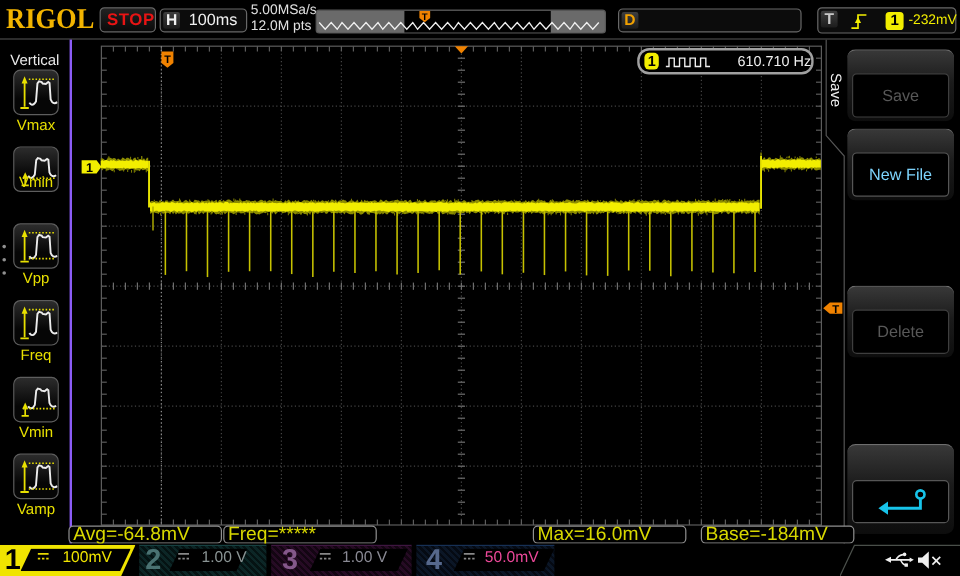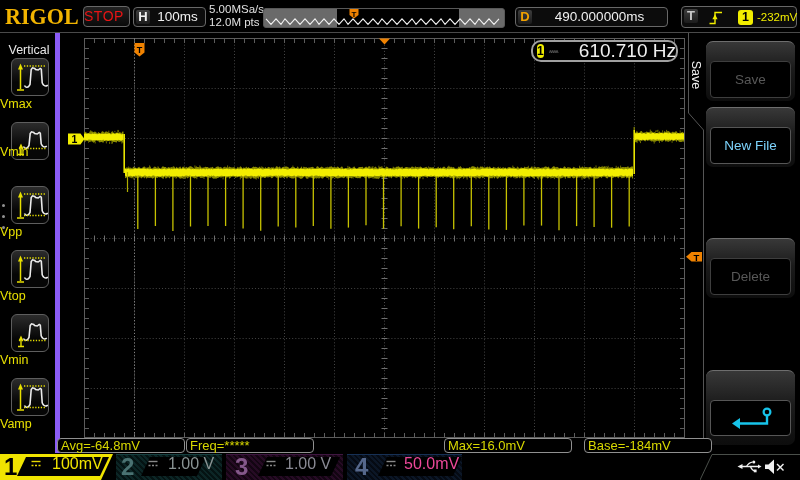--- a/index.html
+++ b/index.html
@@ -1,53 +1,53 @@
 <!DOCTYPE html>
 <html><head><meta charset="utf-8"><style>
 *{margin:0;padding:0;box-sizing:border-box}
 html,body{width:800px;height:480px;background:#000;overflow:hidden;font-family:"Liberation Sans",sans-serif}
 #scr{position:absolute;left:0;top:0;width:800px;height:480px;background:#000}
 
 #topbar{position:absolute;left:0;top:0;width:800px;height:33px;background:#000;border-bottom:1px solid #4a4a4a}
 #logo{position:absolute;left:5px;top:3px;font-family:"Liberation Serif",serif;font-weight:bold;font-size:24px;color:#f2b400;letter-spacing:0;transform:scaleX(0.92);transform-origin:0 0}
 .tbox{position:absolute;background:#0c0c0c;border:1px solid #686868;border-radius:4px}
-#stopb{left:83px;top:6px;width:47px;height:21px;text-align:left;font-weight:normal;font-size:14px;color:#e81414;line-height:19px;letter-spacing:.5px;background:linear-gradient(#222,#0a0a0a)}
+#stopb{left:83px;top:6px;width:47px;height:21px;text-align:right;font-weight:bold;font-size:14px;color:#e81414;line-height:19px;letter-spacing:.5px;background:linear-gradient(#222,#0a0a0a)}
 #hbox{left:133px;top:7px;width:73px;height:20px}
 .chip{position:absolute;left:2px;top:2px;width:14px;height:14px;background:linear-gradient(#3e3e3e,#1c1c1c);border-radius:2px;color:#f0f0f0;font-weight:bold;font-size:13px;text-align:center;line-height:14px}
 #hbox .t, #dbox .t{position:absolute;left:16px;right:0;top:0;bottom:0;text-align:center;color:#f0f0f0;font-size:13.5px;line-height:18px}
 #rate{position:absolute;left:209px;top:3px;color:#e0e0e0;font-size:11.5px;line-height:13px}
 #strip{left:263px;top:8px;width:242px;height:20px;background:#6a6a6a;border:1px solid #585858;border-radius:3px;overflow:hidden}
 #stripwin{position:absolute;left:73px;top:0;width:122px;height:20px;background:#000}
 #dbox{left:515px;top:7px;width:153px;height:20px}
 #tbox{left:681px;top:6px;width:116px;height:22px}
 #tbox .chip{color:#c8c8c8}
 
-#lsb{position:absolute;left:0;top:33px;width:60px;height:420px;border-right:5px solid #8b5cf6}
+#lsb{position:absolute;left:0;top:33px;width:60px;height:420px;border-right:2px solid #8b5cf6}
 #vtitle{position:absolute;left:0;top:10px;width:58px;text-align:center;color:#e8e8e8;font-size:12.5px}
 .vicon{position:absolute;left:11px;width:38px;height:38px;background:linear-gradient(#2c2c2c,#060606 65%);border:1px solid #5e5e5e;border-radius:6px;overflow:hidden}
-.vlab{position:absolute;left:0;width:60px;color:#e8e000;font-size:12.5px}
+.vlab{position:absolute;left:0;width:60px;text-align:center;color:#e8e000;font-size:12.5px}
 .pdot{position:absolute;left:2px;width:3px;height:3px;border-radius:50%;background:#909090}
 
 #rsb{position:absolute;left:686px;top:33px;width:114px;height:447px}
 #savetxt{position:absolute;left:-4px;top:35px;color:#f0f0f0;font-size:12.5px;transform:rotate(90deg);white-space:nowrap}
 .rbtn{position:absolute;left:20px;width:89px;background:linear-gradient(#383838,#1b1b1b 45%,#0d0d0d);border-radius:7px;border-top:1px solid #6e6e6e}
 .rbtn-inner{position:absolute;left:4px;right:4px;bottom:3px;height:37px;background:#000;border-radius:4px;text-align:center;font-size:13.5px;line-height:36px;display:flex;align-items:center;justify-content:center}
 .btn-off{border:1px solid #3e3e3e;color:#585858}
 .btn-on{border:1px solid #565656;color:#7dd3fc}
 
 #freq{position:absolute;left:531px;top:40px;width:147px;height:22px;background:#000;border:2px solid #a0a0a0;border-radius:10px;display:flex;align-items:center}
 #freq .one{width:14px;height:14px;background:#f2ee00;border-radius:4px;margin-left:4px;color:#000;font-weight:bold;font-size:12px;text-align:center;line-height:14px}
-#freq .hz{color:#f0f0f0;font-size:19px;margin-left:20px;white-space:nowrap}
-
-.meas{position:absolute;top:438px;width:128px;height:15px;background:#000;border:1px solid #909090;border-radius:4px;color:#d8d800;font-size:13px;line-height:13px;padding-left:3px}
+#freq .hz{color:#f0f0f0;font-size:12px;margin-left:20px;white-space:nowrap}
+
+.meas{position:absolute;top:438px;width:128px;height:15px;background:#000;border:1px solid #909090;border-radius:4px;color:#d8d800;font-size:16px;line-height:13px;padding-left:3px}
 
 #chbar{position:absolute;left:0;top:453px;width:800px;height:27px;background:#000}
 .bigd{position:absolute;top:1px;font-size:24px;font-weight:bold;line-height:26px}
 .cpar{position:absolute;top:4px;height:19px;background:#000}
-.ctxt{position:absolute;top:4px;font-size:16px;line-height:14px}
+.ctxt{position:absolute;top:4px;font-size:13px;line-height:14px}
 .cico{position:absolute;top:7px}
 </style></head><body>
 <div id="scr">
 <svg style="position:absolute;left:0;top:0" width="800" height="480" viewBox="0 0 800 480">
 <g stroke="#444444" stroke-width="1" stroke-dasharray="1 2.1">
         <line x1="134.5" y1="38.5" x2="134.5" y2="437.5"></line>
         <line x1="184.5" y1="38.5" x2="184.5" y2="437.5"></line>
         <line x1="234.5" y1="38.5" x2="234.5" y2="437.5"></line>
         <line x1="284.5" y1="38.5" x2="284.5" y2="437.5"></line>
         <line x1="334.5" y1="38.5" x2="334.5" y2="437.5"></line>
@@ -552,21 +552,20 @@
    <svg style="position:absolute;left:-264px;top:-9px" width="520" height="32">
           <polyline points="266,18.8 271,24.4 276,18.8 281,24.4 285,18.8 290,24.4 295,18.8 300,24.4 305,18.8 310,24.4 315,18.8 319,24.4 324,18.8 329,24.4 334,18.8 339,24.4 344,18.8 348,24.4 353,18.8 358,24.4 363,18.8 368,24.4 373,18.8 378,24.4 382,18.8 387,24.4 392,18.8 397,24.4 402,18.8 407,24.4 412,18.8 416,24.4 421,18.8 426,24.4 431,18.8 436,24.4 441,18.8 445,24.4 450,18.8 455,24.4 460,18.8 465,24.4 470,18.8 475,24.4 479,18.8 484,24.4 489,18.8 494,24.4 499,18.8" fill="none" stroke="#f0f0f0" stroke-width="1.1"></polyline>
         </svg>
    <svg style="position:absolute;left:85px;top:0" width="10" height="10">
           <polygon points="0.5,0 9.5,0 9.5,6 5,9.5 0.5,6" fill="#f08200"></polygon>
           <text x="5" y="7.5" font-size="8" font-weight="bold" fill="#000" text-anchor="middle">T</text>
         </svg>
  </div>
  <div class="tbox" id="dbox">
         <div class="chip" style="color:#f0a000">D</div>
-        <div class="t">490.000000ms</div>
       </div>
  <div class="tbox" id="tbox">
         <div class="chip">T</div>
    <svg style="position:absolute;left:26px;top:3px" width="16" height="16" viewBox="0 0 16 16">
      <path d="M1.5,13.5 L7,13.5 L7,2.5 L14,2.5" fill="none" stroke="#f2ee00" stroke-width="1.4"></path>
      <polygon points="4.4,9.2 9.6,9.2 7,4.2" fill="#f2ee00"></polygon>
    </svg>
    <div style="position:absolute;left:56px;top:3px;width:15px;height:15px;background:#f2ee00;border-radius:3px;color:#000;font-weight:bold;font-size:12.5px;text-align:center;line-height:15px">1</div>
    <div style="position:absolute;left:75px;top:0;right:3px;text-align:center;color:#f2ee00;font-size:11.5px;line-height:21px">-232mV</div>
  </div>
@@ -615,21 +614,21 @@
         <svg width="38" height="38" viewBox="0 0 38 38" style="display:block">
           <path d="M12.5,26.5 c1,2 3,2.5 4.5,0.5 l1,-1.5 l1.2,-15 l1.3,-1.7 l2.2,0.6 l0.9,1.2 l2.6,0.4 l2,-1.6 l1.1,0.8 l0.9,13.6 l1.1,2 c1.4,1.6 3,1.4 4.5,0.3" fill="none" stroke="#ececec" stroke-width="1.6"></path>
           <line x1="12" y1="7" x2="34" y2="7" stroke="#e8e000" stroke-width="1.3" stroke-dasharray="1.3 1.5"></line>
           <g stroke="#e8e000" stroke-width="1.5" fill="#e8e000">
             <line x1="8.5" y1="9.5" x2="8.5" y2="30"></line>
             <polygon points="8.5,4.5 6,10.5 11,10.5" stroke="none"></polygon>
             <line x1="5" y1="31" x2="12" y2="31"></line>
           </g>
         </svg>
       </div>
-      <div class="vlab" style="top:256px">Vtop</div>
+      <div class="vlab" style="top:256px">Freq</div>
       <div class="vicon" style="top:281px">
         <svg width="38" height="38" viewBox="0 0 38 38" style="display:block">
           <path d="M11.5,23.5 c1,2 3,2.5 4.5,0.5 l1,-1.5 l1.2,-12 l1.3,-1.7 l2.2,0.6 l0.9,1.2 l2.6,0.4 l2,-1.6 l1.1,0.8 l0.9,10.6 l1.1,2 c1.4,1.6 3,1.4 4.5,0.3" fill="none" stroke="#ececec" stroke-width="1.6"></path>
           <line x1="7" y1="25.5" x2="35" y2="25.5" stroke="#e8e000" stroke-width="1.3" stroke-dasharray="1.3 1.5"></line>
           <g stroke="#e8e000" stroke-width="1.4" fill="#e8e000">
             <line x1="9" y1="25" x2="9" y2="31"></line>
             <polygon points="9,20.5 6.6,25.6 11.4,25.6" stroke="none"></polygon>
             <line x1="6" y1="31.5" x2="12" y2="31.5"></line>
           </g>
         </svg>

